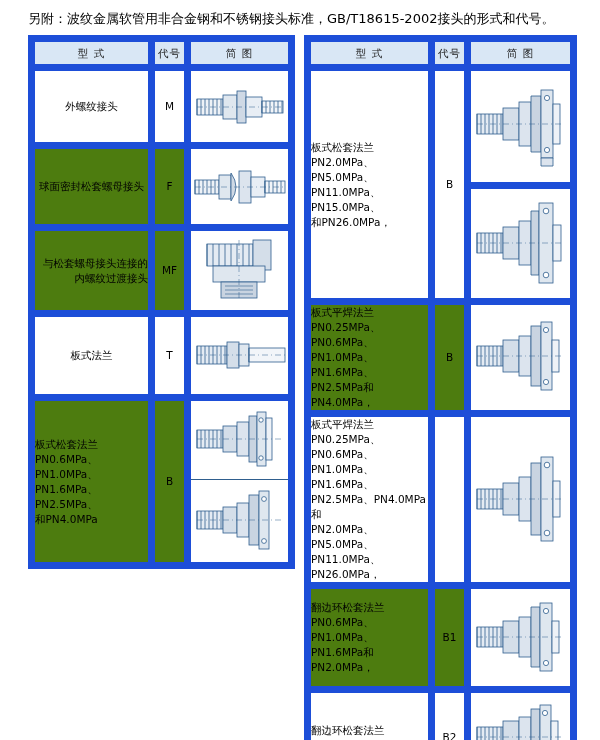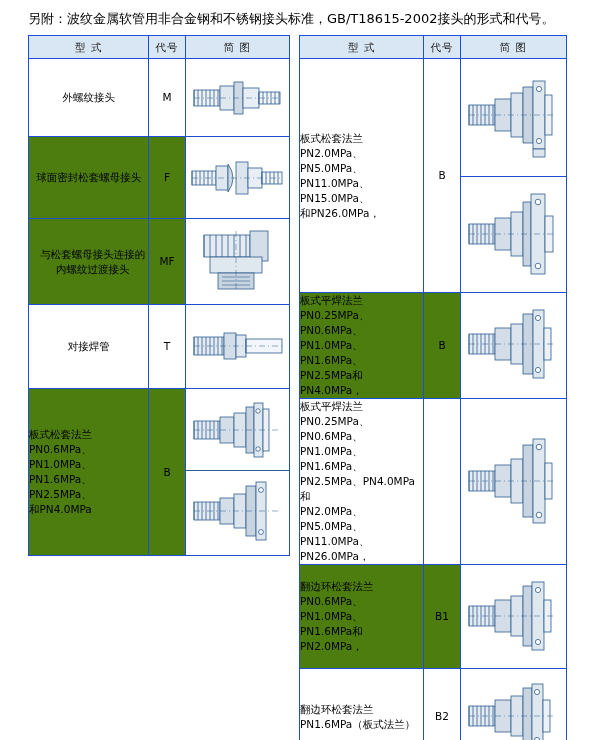--- a/index.html
+++ b/index.html
@@ -35,21 +35,21 @@
     align-items: flex-start;
   }
   table.spec {
     border-collapse: collapse;
     table-layout: fixed;
   }
   table.left { width: 262px; }
   table.right { width: 268px; margin-left: 9px; }
   table.spec th,
   table.spec td {
-    border: 1px solid #1d4ed8;
+    border: 7px solid #1d4ed8;
     padding: 0;
     vertical-align: middle;
     font-size: 10.5px;
     line-height: 15px;
   }
   thead th {
     background: #d9e7f5;
     height: 22px;
     font-weight: normal;
     text-align: center;
@@ -153,39 +153,39 @@
                 <rect x="74" y="25" width="20" height="12" fill="#f2f5f9"></rect>
                 <path d="M74 25 l0 12 M78 25 l0 12 M82 25 l0 12 M86 25 l0 12 M90 25 l0 12"></path>
                 <path d="M4 31 L94 31" stroke-dasharray="6 3 1 3" stroke-width="0.5"></path>
               </g>
             </svg>
           </td>
         </tr>
 
 
         <tr class="tinted" style="height:86px;">
-          <td class="type" style="white-space:pre-line; text-align:center;padding-left:8px;">与松套螺母接头连接的内螺纹过渡接头</td>
+          <td class="type" style="white-space:pre-line; text-align:right;padding-left:8px;">与松套螺母接头连接的内螺纹过渡接头</td>
           <td class="code">MF</td>
           <td class="fig">
             <svg class="fig-box" width="98" height="70" viewBox="0 0 98 70">
               <g stroke="#2f5e8e" fill="#eef2f7" stroke-width="0.8">
                 <rect x="16" y="8" width="46" height="22" fill="#e4ebf3"></rect>
                 <path d="M16 8 l0 22 M22 8 l0 22 M28 8 l0 22 M34 8 l0 22 M40 8 l0 22 M46 8 l0 22 M52 8 l0 22 M58 8 l0 22"></path>
                 <rect x="62" y="4" width="18" height="30" fill="#d4dee9"></rect>
                 <rect x="22" y="30" width="52" height="16" fill="#dfe7ef"></rect>
                 <rect x="30" y="46" width="36" height="16" fill="#c9d4e1"></rect>
                 <path d="M34 50 l28 0 M34 54 l28 0 M34 58 l28 0" stroke-width="0.6"></path>
                 <path d="M48 4 L48 62" stroke-dasharray="6 3 1 3" stroke-width="0.5"></path>
               </g>
             </svg>
           </td>
         </tr>
 
         <tr class="plain" style="height:84px;">
-          <td class="type center">对接焊管</td>
+          <td class="type center">板式法兰</td>
           <td class="code">T</td>
           <td class="fig">
             <svg class="fig-box" width="98" height="64" viewBox="0 0 98 64">
               <g stroke="#2f5e8e" fill="#eef2f7" stroke-width="0.8">
                 <rect x="6" y="22" width="30" height="18" fill="#e4ebf3"></rect>
                 <path d="M6 22 l0 18 M10 22 l0 18 M14 22 l0 18 M18 22 l0 18 M22 22 l0 18 M26 22 l0 18 M30 22 l0 18 M34 22 l0 18"></path>
                 <rect x="36" y="18" width="12" height="26" fill="#d4dee9"></rect>
                 <rect x="48" y="20" width="10" height="22" fill="#dfe7ef"></rect>
                 <rect x="58" y="24" width="36" height="14" fill="#f2f5f9"></rect>
                 <path d="M58 24 l0 14"></path>

